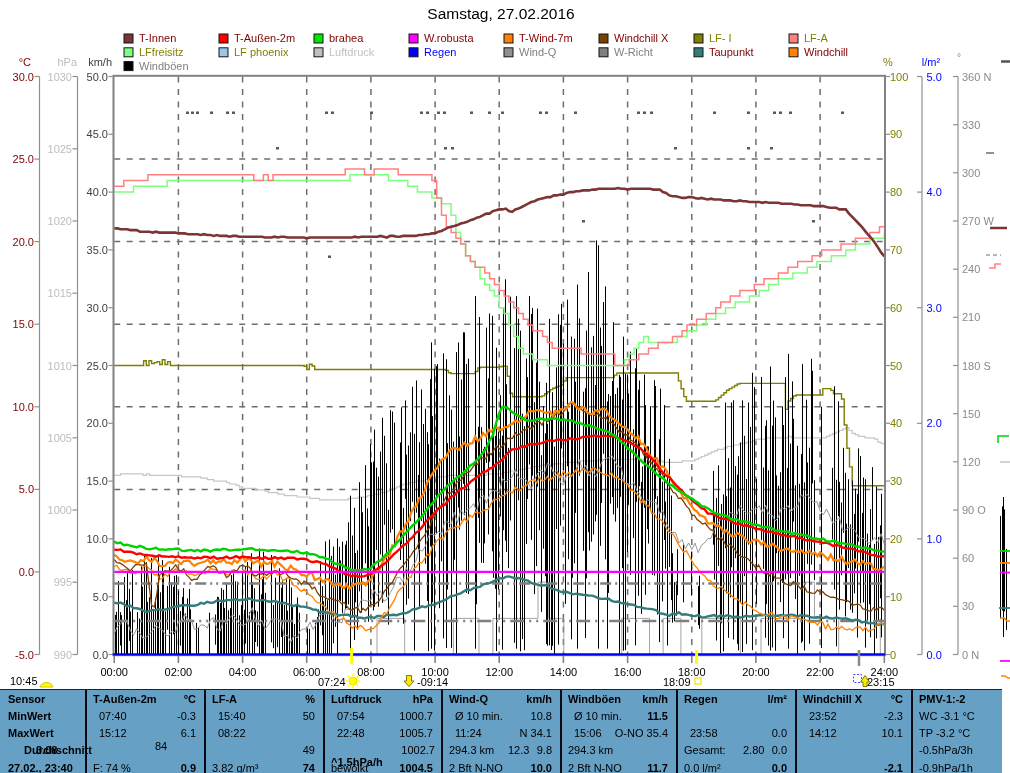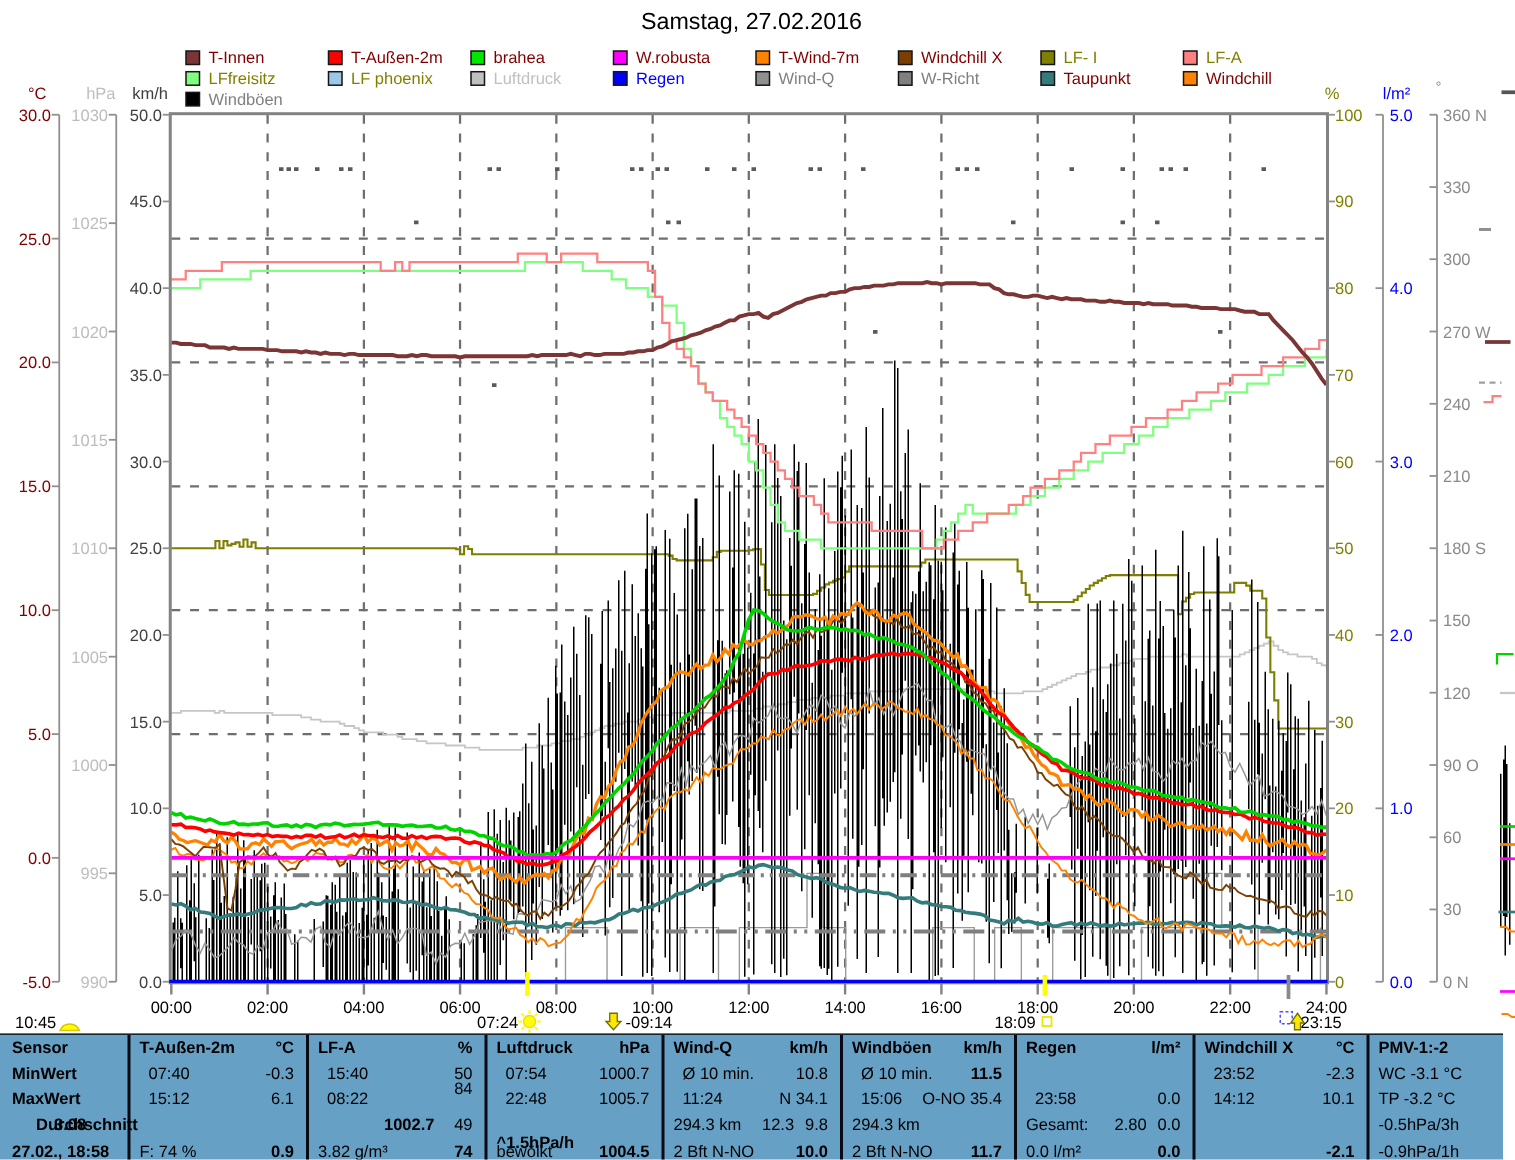--- a/index.html
+++ b/index.html
@@ -342,46 +342,46 @@
     <div style="position:absolute;left:392px;top:19.8px;width:160px;text-align:right;font-weight:normal">10.8</div>
     <div style="position:absolute;left:574px;top:19.8px;font-weight:normal;white-space:nowrap">Ø 10 min.</div>
     <div style="position:absolute;left:508px;top:19.8px;width:160px;text-align:right;font-weight:bold">11.5</div>
     <div style="position:absolute;left:809px;top:19.8px;font-weight:normal;white-space:nowrap">23:52</div>
     <div style="position:absolute;left:743px;top:19.8px;width:160px;text-align:right;font-weight:normal">-2.3</div>
     <div style="position:absolute;left:919px;top:19.8px;font-weight:normal;white-space:nowrap">WC -3.1 °C</div>
     <div style="position:absolute;left:8px;top:37.1px;font-weight:bold;white-space:nowrap">MaxWert</div>
     <div style="position:absolute;left:99px;top:37.1px;font-weight:normal;white-space:nowrap">15:12</div>
     <div style="position:absolute;left:36px;top:37.1px;width:160px;text-align:right;font-weight:normal">6.1</div>
     <div style="position:absolute;left:218px;top:37.1px;font-weight:normal;white-space:nowrap">08:22</div>
-    <div style="position:absolute;left:155px;top:30px;width:160px;text-align:right;font-weight:normal">84</div>
+    <div style="position:absolute;left:155px;top:50px;width:160px;text-align:left;font-weight:normal">84</div>
     <div style="position:absolute;left:337px;top:37.1px;font-weight:normal;white-space:nowrap">22:48</div>
     <div style="position:absolute;left:273px;top:37.1px;width:160px;text-align:right;font-weight:normal">1005.7</div>
     <div style="position:absolute;left:455px;top:37.1px;font-weight:normal;white-space:nowrap">11:24</div>
     <div style="position:absolute;left:392px;top:37.1px;width:160px;text-align:right;font-weight:normal">N 34.1</div>
     <div style="position:absolute;left:574px;top:37.1px;font-weight:normal;white-space:nowrap">15:06</div>
     <div style="position:absolute;left:508px;top:37.1px;width:160px;text-align:right;font-weight:normal">O-NO 35.4</div>
     <div style="position:absolute;left:690px;top:37.1px;font-weight:normal;white-space:nowrap">23:58</div>
     <div style="position:absolute;left:627px;top:37.1px;width:160px;text-align:right;font-weight:normal">0.0</div>
     <div style="position:absolute;left:809px;top:37.1px;font-weight:normal;white-space:nowrap">14:12</div>
     <div style="position:absolute;left:743px;top:37.1px;width:160px;text-align:right;font-weight:normal">10.1</div>
     <div style="position:absolute;left:919px;top:37.1px;font-weight:normal;white-space:nowrap">TP -3.2 °C</div>
     <div style="position:absolute;left:24px;top:54.4px;font-weight:bold;white-space:nowrap">Durchschnitt</div>
     <div style="position:absolute;left:36px;top:54.4px;width:160px;font-weight:bold">3.08</div>
     <div style="position:absolute;left:155px;top:54.4px;width:160px;text-align:right;font-weight:normal">49</div>
     <div style="position:absolute;left:331px;top:66px;font-weight:bold;white-space:nowrap">^1.5hPa/h</div>
-    <div style="position:absolute;left:256px;top:54.4px;width:160px;text-align:left;font-weight:bold">1002.7</div>
+    <div style="position:absolute;left:275px;top:54.4px;width:160px;text-align:right;font-weight:normal">1002.7</div>
     <div style="position:absolute;left:449px;top:54.4px;font-weight:normal;white-space:nowrap">294.3 km</div>
     <div style="position:absolute;left:392px;top:54.4px;width:160px;text-align:right;font-weight:normal">9.8</div>
     <div style="position:absolute;left:568px;top:54.4px;font-weight:normal;white-space:nowrap">294.3 km</div>
     <div style="position:absolute;left:508px;top:54.4px;width:160px;text-align:left;font-weight:normal">12.3</div>
     <div style="position:absolute;left:684px;top:54.4px;font-weight:normal;white-space:nowrap">Gesamt:</div>
     <div style="position:absolute;left:627px;top:54.4px;width:160px;text-align:right;font-weight:normal">0.0</div>
     <div style="position:absolute;left:743px;top:54.4px;width:160px;text-align:left;font-weight:normal">2.80</div>
     <div style="position:absolute;left:919px;top:54.4px;font-weight:normal;white-space:nowrap">-0.5hPa/3h</div>
-    <div style="position:absolute;left:8px;top:71.7px;font-weight:bold;white-space:nowrap">27.02., 18:58</div>
+    <div style="position:absolute;left:8px;top:71.7px;font-weight:bold;white-space:nowrap">27.02., 23:40</div>
     <div style="position:absolute;left:93px;top:71.7px;font-weight:normal;white-space:nowrap">F: 74 %</div>
     <div style="position:absolute;left:36px;top:71.7px;width:160px;text-align:right;font-weight:bold">0.9</div>
     <div style="position:absolute;left:212px;top:71.7px;font-weight:normal;white-space:nowrap">3.82 g/m³</div>
     <div style="position:absolute;left:155px;top:71.7px;width:160px;text-align:right;font-weight:bold">74</div>
     <div style="position:absolute;left:331px;top:71.7px;font-weight:normal;white-space:nowrap">bewölkt</div>
     <div style="position:absolute;left:273px;top:71.7px;width:160px;text-align:right;font-weight:bold">1004.5</div>
     <div style="position:absolute;left:449px;top:71.7px;font-weight:normal;white-space:nowrap">2 Bft N-NO</div>
     <div style="position:absolute;left:392px;top:71.7px;width:160px;text-align:right;font-weight:bold">10.0</div>
     <div style="position:absolute;left:568px;top:71.7px;font-weight:normal;white-space:nowrap">2 Bft N-NO</div>
     <div style="position:absolute;left:508px;top:71.7px;width:160px;text-align:right;font-weight:bold">11.7</div>

